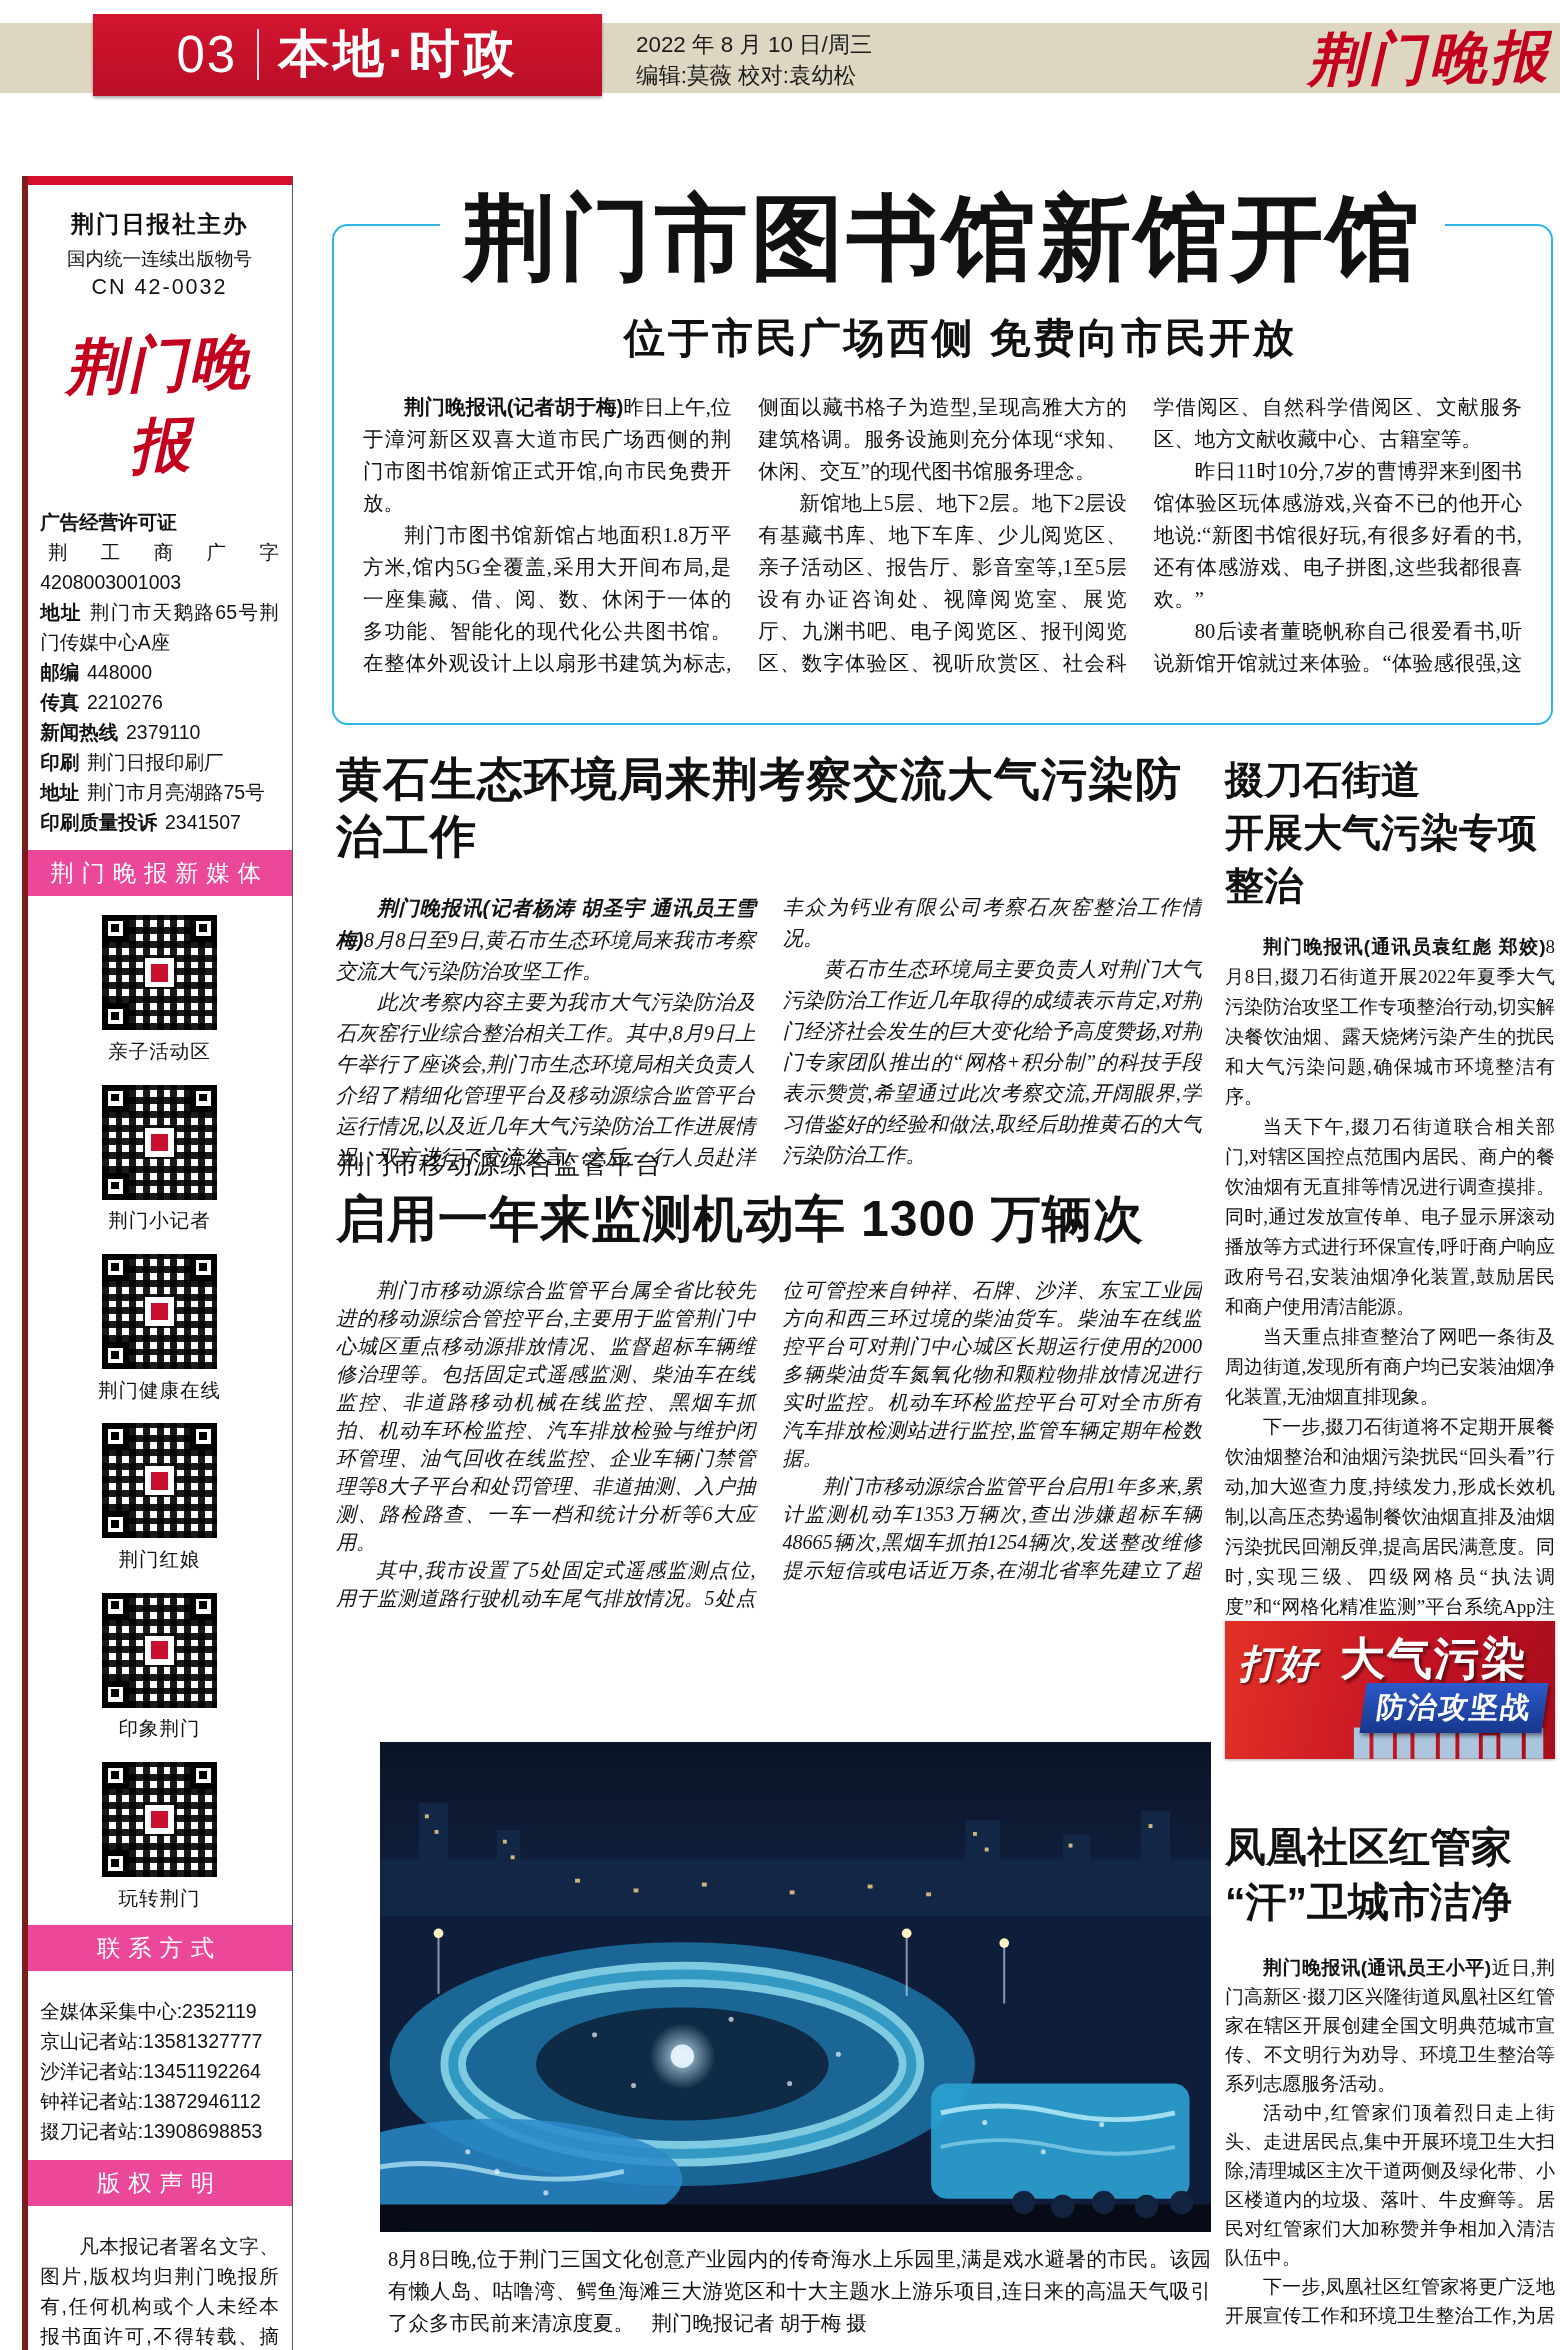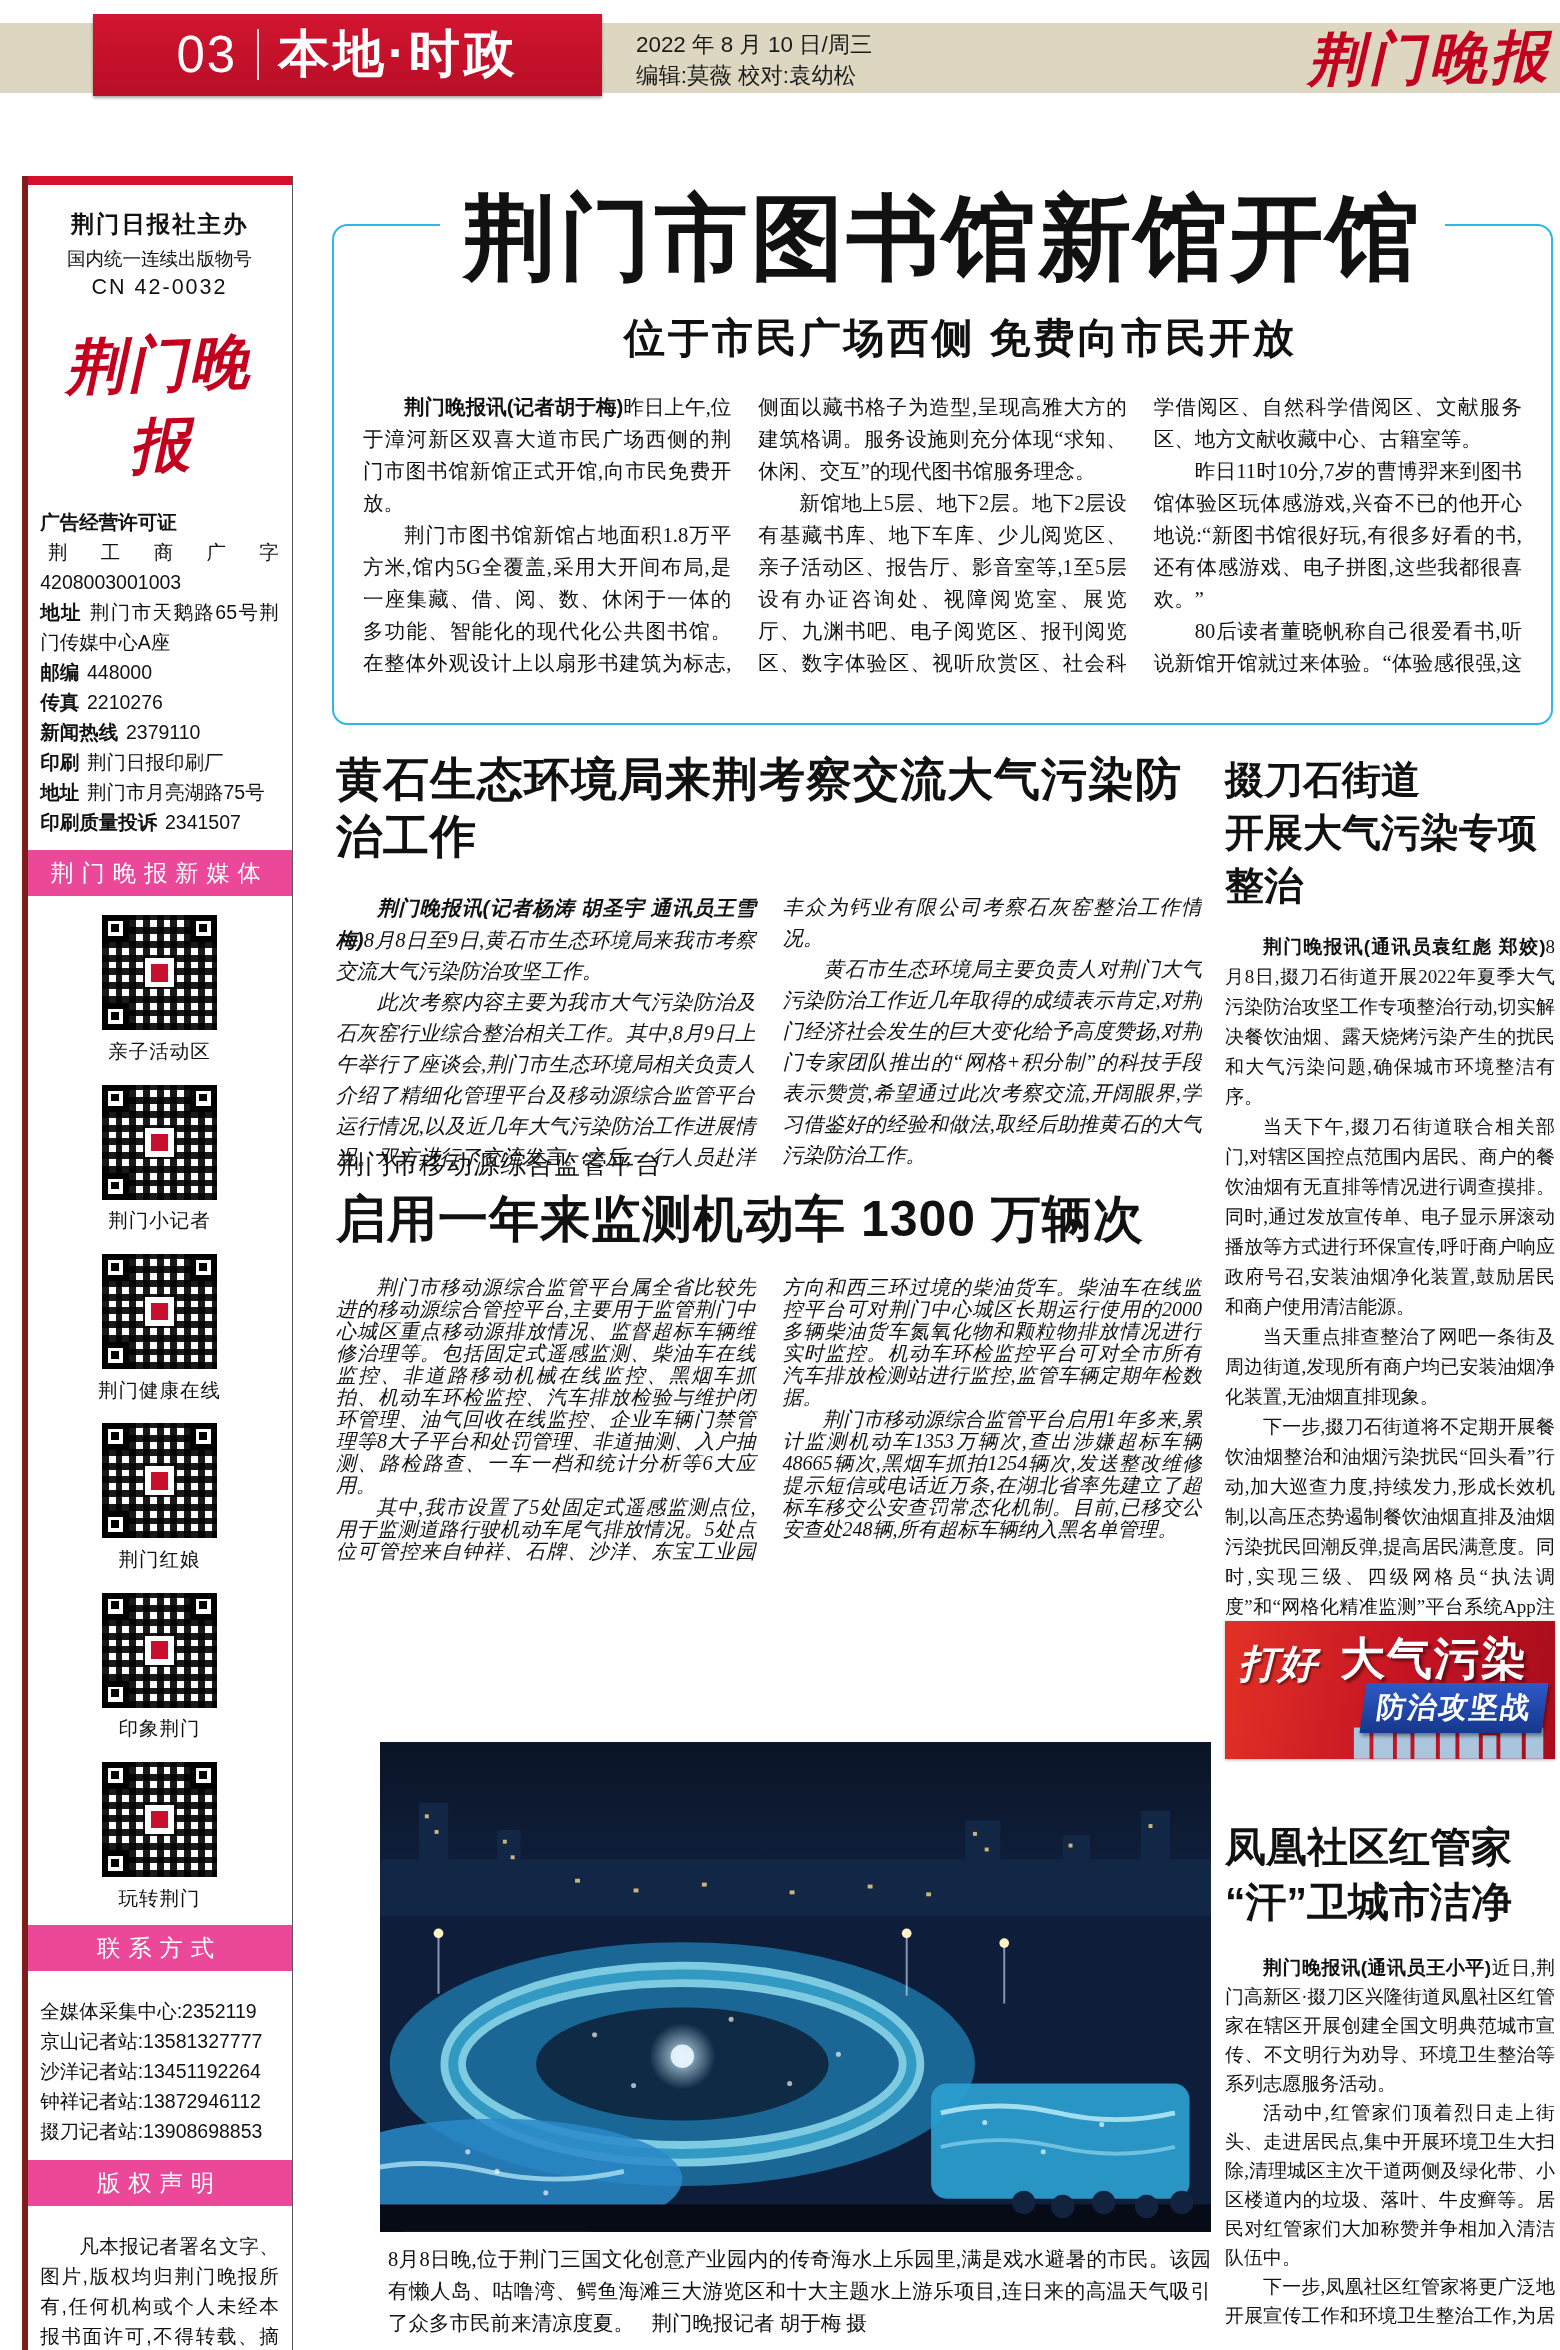--- a/index.html
+++ b/index.html
@@ -81,21 +81,21 @@
   .promo-ribbon{position:absolute;right:9.8px;top:62px;background:linear-gradient(180deg,#2d59c9,#16378c);
                 padding:4.9px 13.7px;font-size:29px;font-weight:900;letter-spacing:2px;transform:skewX(-8deg);
                 box-shadow:2px 2.9px 3.9px rgba(0,0,0,.4);}
   .promo svg{position:absolute;right:0;bottom:0;}
   
   .kicker{position:absolute;left:338px;top:1147px;font-family:"Liberation Sans",sans-serif;font-size:26px;
           letter-spacing:1px;}
   .vh-head{position:absolute;left:336px;top:1186px;width:878px;margin:0;
            font-family:"Liberation Sans",sans-serif;font-size:50px;font-weight:900;letter-spacing:1px;}
   .vh-body{position:absolute;left:336px;top:1276px;width:866px;height:343px;overflow:hidden;
-           font-size:20px;line-height:22px;}
+           font-size:20px;line-height:28px;}
   
   .photo{position:absolute;left:380px;top:1742px;width:831px;height:490px;background:#0d1b33;overflow:hidden;}
   .caption{position:absolute;left:388px;top:2243px;width:823px;font-size:20.5px;line-height:32px;
            text-align:justify;}
   .caption .credit{font-weight:400;white-space:nowrap;margin-left:17.6px;}
   
   .art5{position:absolute;left:1225px;top:1820px;width:330px;}
   .art5 h2{margin:0;font-family:"Liberation Sans",sans-serif;font-size:41px;font-weight:900;line-height:55px;}
   .art5 .body{margin-top:23.4px;height:382px;overflow:hidden;font-size:19px;line-height:29px;}
   .lead{font-family:"Liberation Sans",sans-serif;font-weight:700;}

